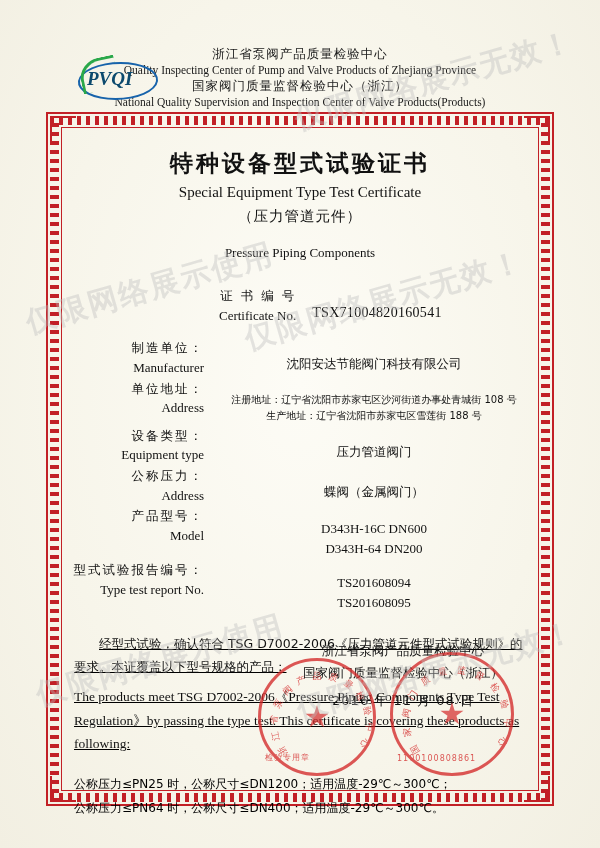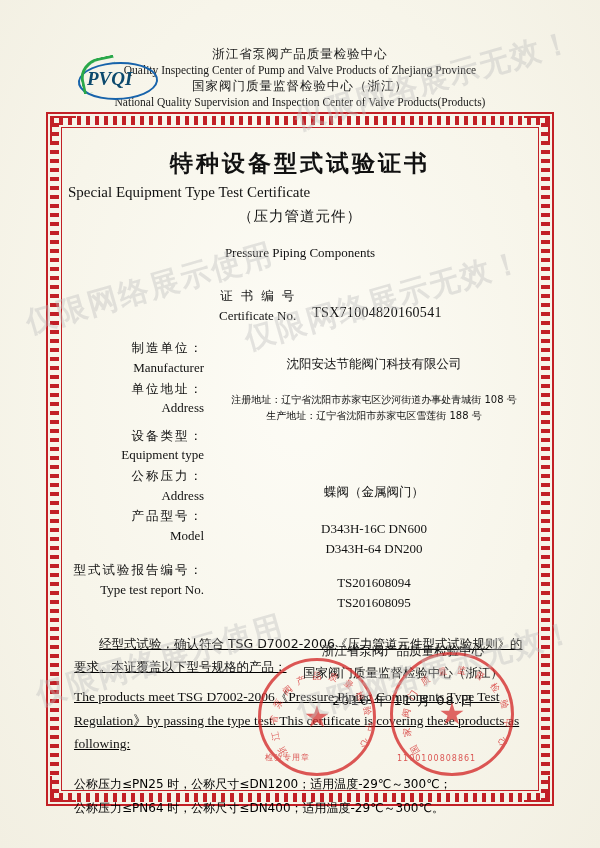--- a/index.html
+++ b/index.html
@@ -150,20 +150,21 @@
   .title-cn {
     text-align: center;
     font-family: "DejaVu Sans", sans-serif;
     font-size: 23px;
     font-weight: bold;
     letter-spacing: 3px;
     color: #111;
     margin-top: 14px;
   }
   .title-en {
+    text-align: center;
     font-family: "Liberation Serif", serif;
     font-size: 15px;
     color: #111;
     margin-top: 5px;
   }
   .subtitle-cn {
     text-align: center;
     font-family: "DejaVu Sans", sans-serif;
     font-size: 14.5px;
     color: #111;
@@ -449,20 +450,23 @@
           <div class="val-small">注册地址：辽宁省沈阳市苏家屯区沙河街道办事处青城街 108 号</div>
           <div class="val-small">生产地址：辽宁省沈阳市苏家屯区雪莲街 188 号</div>
         </div>
       </div>
 
       <div class="field-row">
         <div class="field-label">
           <div class="lbl-cn">设备类型：</div>
           <div class="lbl-en">Equipment type</div>
         </div>
+        <div class="field-value">
+          <div class="val-cn">压力管道阀门</div>
+        </div>
       </div>
 
       <div class="field-row">
         <div class="field-label">
           <div class="lbl-cn">公称压力：</div>
           <div class="lbl-en">Address</div>
         </div>
         <div class="field-value">
           <div class="val-cn">蝶阀（金属阀门）</div>
         </div>

